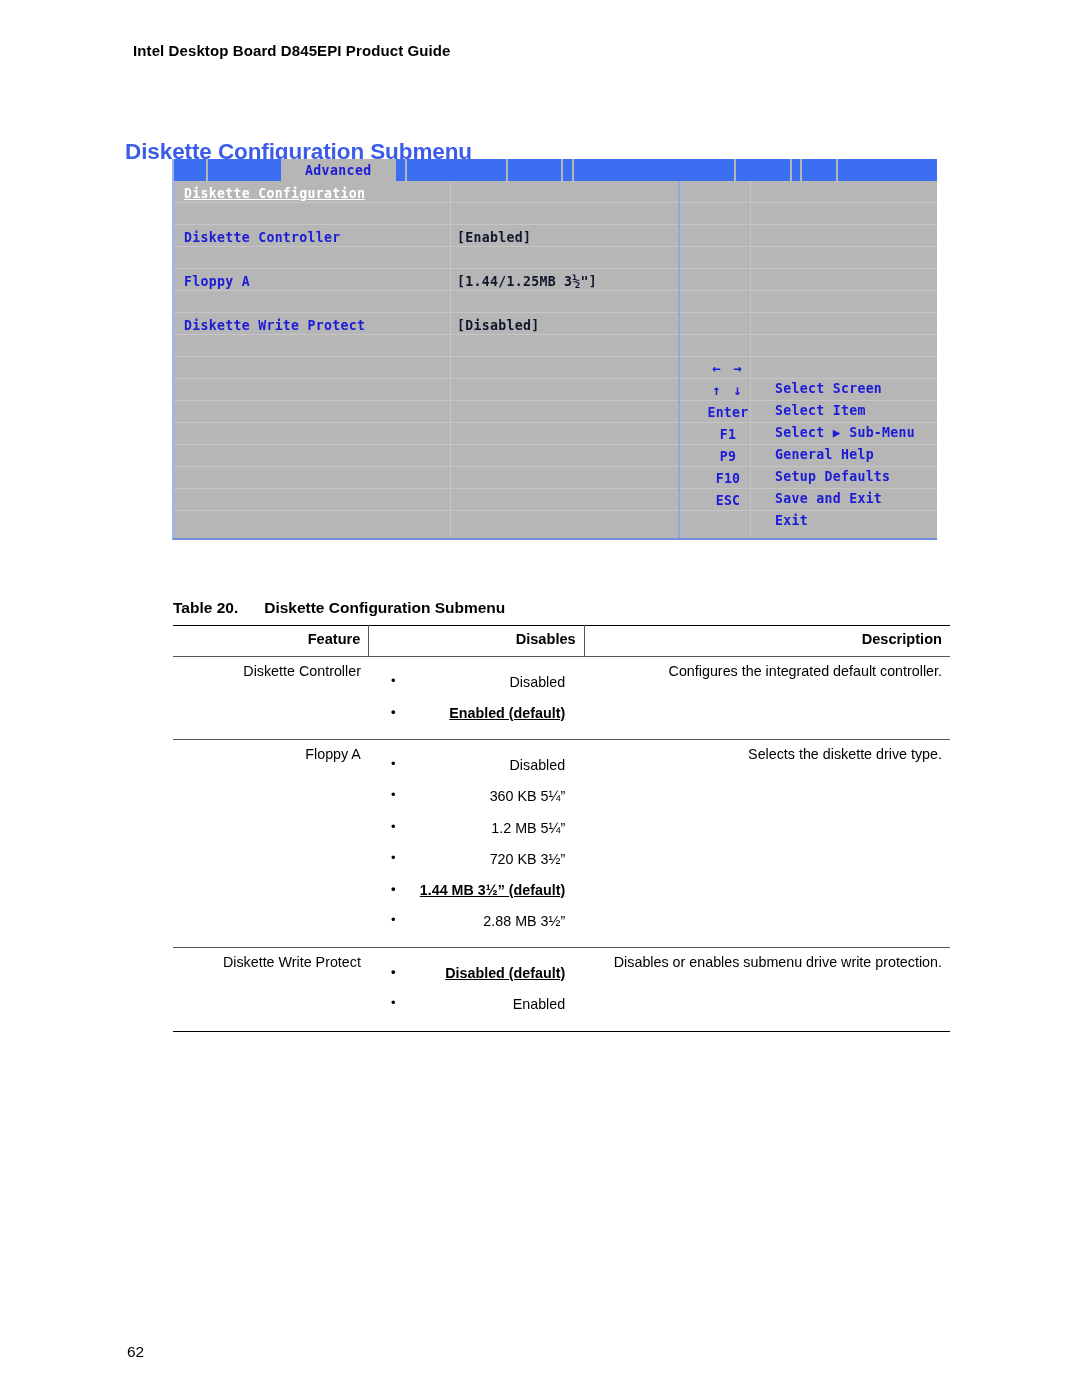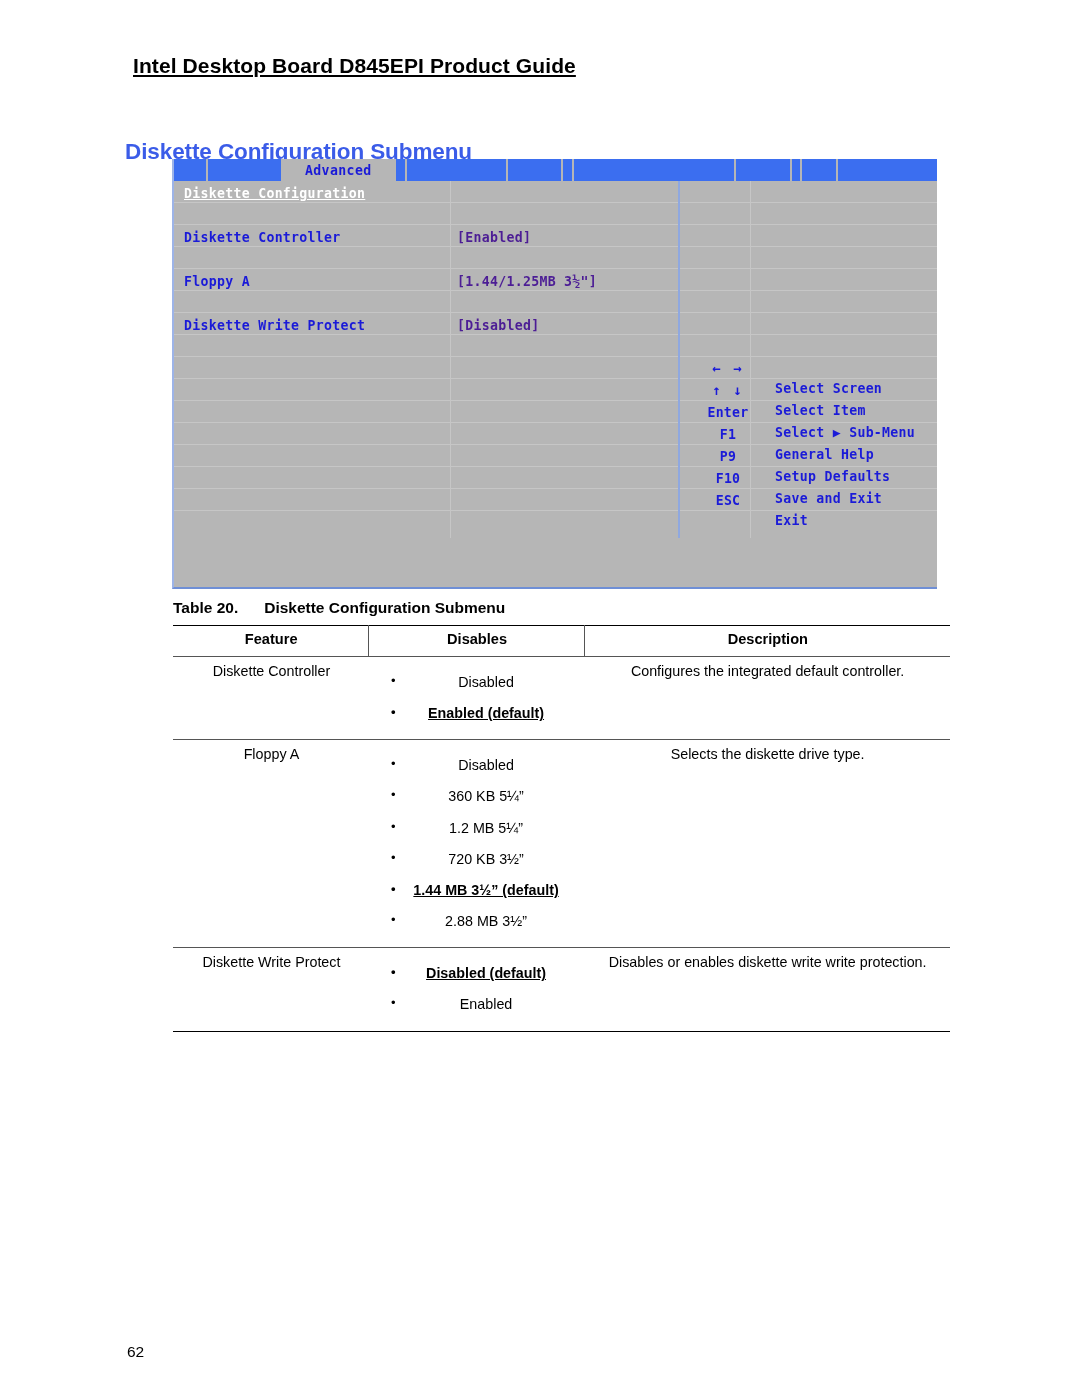--- a/index.html
+++ b/index.html
@@ -18,48 +18,47 @@
 
   .page {
     position: absolute;
     inset: 0;
   }
 
   
   .running-header {
     position: absolute;
     left: 133px;
-    top: 54px;
-    font-size: 21px;
+    top: 42px;
+    font-size: 15px;
     font-weight: bold;
     letter-spacing: 0.1px;
     color: #000;
     white-space: nowrap;
-    text-decoration: underline;
   }
 
   
   .section-heading {
     position: absolute;
     left: 125px;
     top: 124px;
     font-size: 22.5px;
     font-weight: bold;
     color: #3b5ce8;
     letter-spacing: -0.1px;
     white-space: nowrap;
   }
 
   
   .bios {
     position: absolute;
     left: 172px;
     top: 159px;
     width: 765px;
-    height: 430px;
+    height: 381px;
     background: #b6b6b6;
     border-left: 2px solid #9db4e8;
     border-bottom: 2px solid #6f8fd6;
     box-sizing: border-box;
     font-family: "DejaVu Sans Mono", "Liberation Mono", monospace;
     font-size: 13.2px;
     font-weight: bold;
     overflow: hidden;
   }
   
@@ -125,21 +124,21 @@
   .bios-item-label {
     position: absolute;
     left: 10px;
     color: #1a1ad8;
     letter-spacing: 0.3px;
     white-space: nowrap;
   }
   .bios-item-value {
     position: absolute;
     left: 283px;
-    color: #4c1d95;
+    color: #0f172a;
     letter-spacing: 0.3px;
     white-space: nowrap;
   }
 
   
   .legend {
     position: absolute;
     left: 516px;
     top: 198px;
     width: 249px;
@@ -193,21 +192,21 @@
   .data-table {
     position: absolute;
     left: 173px;
     top: 625px;
     width: 777px;
     border-collapse: collapse;
     font-size: 14.3px;
   }
   .data-table th,
   .data-table td {
-    text-align: center;
+    text-align: right;
     vertical-align: top;
     padding: 6px 8px 6px 9px;
     border: none;
   }
   .data-table thead th {
     font-weight: bold;
     font-size: 14.6px;
     padding-bottom: 9px;
     padding-top: 5px;
   }
@@ -388,20 +387,20 @@
         <td class="col-desc"><span class="cell-text">Selects the diskette drive type.</span></td>
       </tr>
       <tr>
         <td class="col-feature"><span class="cell-text">Diskette Write Protect</span></td>
         <td class="col-options">
           <ul class="opt-list">
             <li class="default">Disabled (default)</li>
             <li>Enabled</li>
           </ul>
         </td>
-        <td class="col-desc"><span class="cell-text">Disables or enables diskette write write protection.</span></td>
+        <td class="col-desc"><span class="cell-text">Disables or enables submenu drive write protection.</span></td>
       </tr>
     </tbody>
   </table>
 
   <div class="page-number">62</div>
 
 </div>
 
 </body></html>

